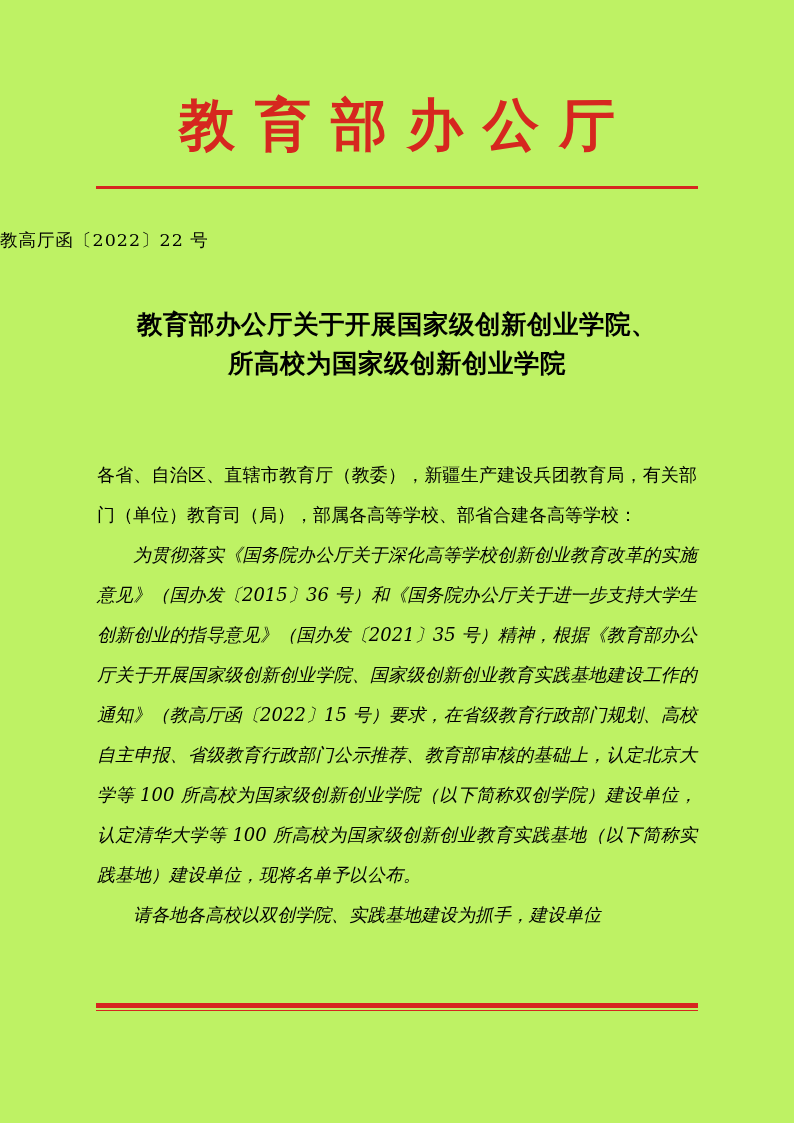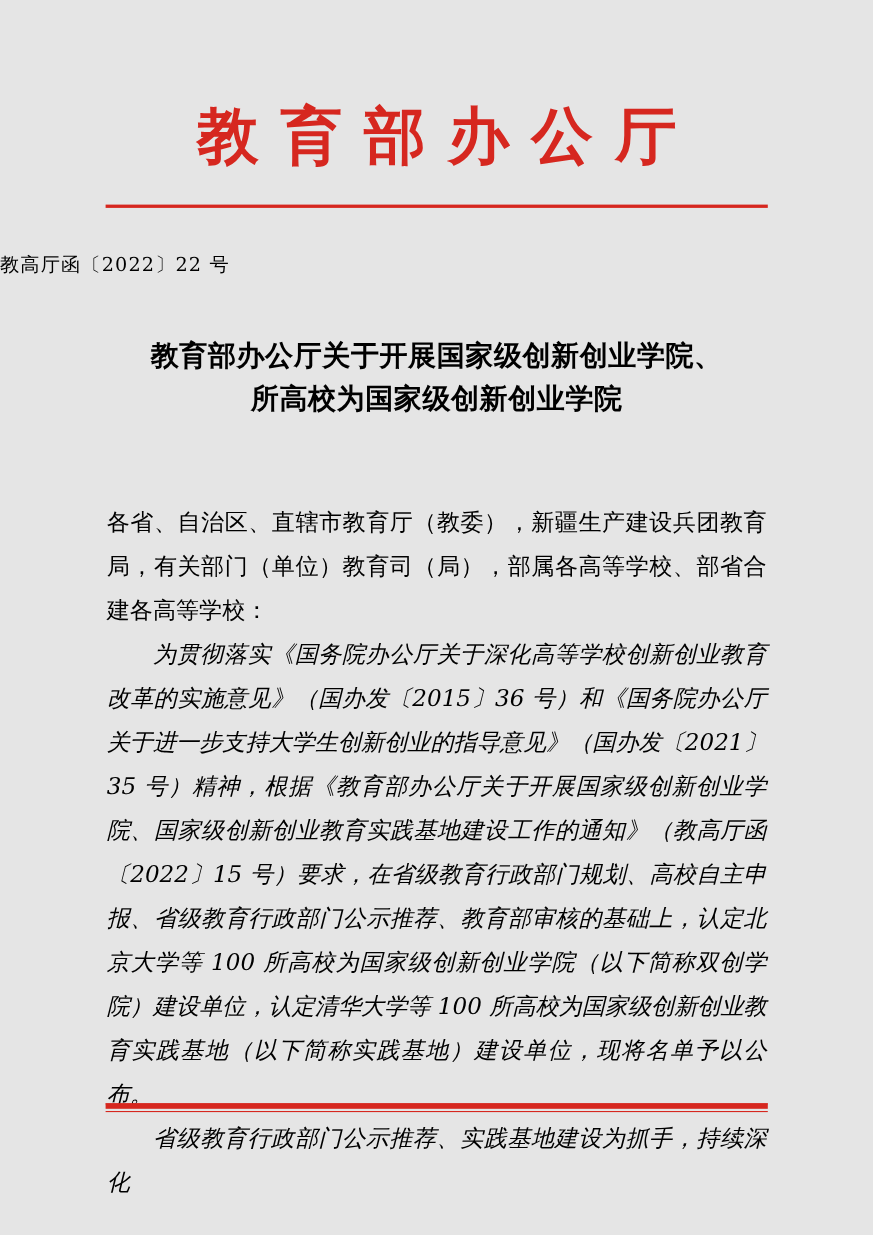--- a/index.html
+++ b/index.html
@@ -9,21 +9,21 @@
   }
   body {
     font-family: "Liberation Serif", "DejaVu Serif", serif;
     color: #000000;
   }
   .page {
     position: relative;
     width: 794px;
     height: 1123px;
     margin: 0 auto;
-    background: #e5e5e5;
+    background: #bef264;
     overflow: hidden;
     box-sizing: border-box;
   }
 
   
   .masthead {
     position: absolute;
     top: 92px;
     left: 0;
     width: 100%;
@@ -80,21 +80,21 @@
     display: block;
   }
 
   
   .body-text {
     position: absolute;
     top: 455px;
     left: 97px;
     width: 600px;
     font-family: "DejaVu Serif", "Liberation Serif", serif;
-    font-size: 21px;
+    font-size: 18px;
     line-height: 40px;
     color: #000;
     text-align: justify;
     text-justify: inter-ideograph;
   }
   .body-text p {
     margin: 0;
     text-align: justify;
     text-justify: inter-ideograph;
   }
@@ -136,18 +136,18 @@
   <div class="doc-number">教高厅函〔2022〕22 号</div>
 
   <div class="doc-title">
     <span class="line">教育部办公厅关于开展国家级创新创业学院、</span>
     <span class="line">所高校为国家级创新创业学院</span>
   </div>
 
   <div class="body-text">
     <p>各省、自治区、直辖市教育厅（教委），新疆生产建设兵团教育局，有关部门（单位）教育司（局），部属各高等学校、部省合建各高等学校：</p>
     <p class="indent">为贯彻落实《国务院办公厅关于深化高等学校创新创业教育改革的实施意见》（国办发〔2015〕36 号）和《国务院办公厅关于进一步支持大学生创新创业的指导意见》（国办发〔2021〕35 号）精神，根据《教育部办公厅关于开展国家级创新创业学院、国家级创新创业教育实践基地建设工作的通知》（教高厅函〔2022〕15 号）要求，在省级教育行政部门规划、高校自主申报、省级教育行政部门公示推荐、教育部审核的基础上，认定北京大学等 100 所高校为国家级创新创业学院（以下简称双创学院）建设单位，认定清华大学等 100 所高校为国家级创新创业教育实践基地（以下简称实践基地）建设单位，现将名单予以公布。</p>
-    <p class="indent">省级教育行政部门公示推荐、实践基地建设为抓手，持续深化</p>
+    <p class="indent">请各地各高校以双创学院、实践基地建设为抓手，建设单位</p>
   </div>
 
   <div class="rule-bottom"></div>
 
 </div>
 
 </body></html>

